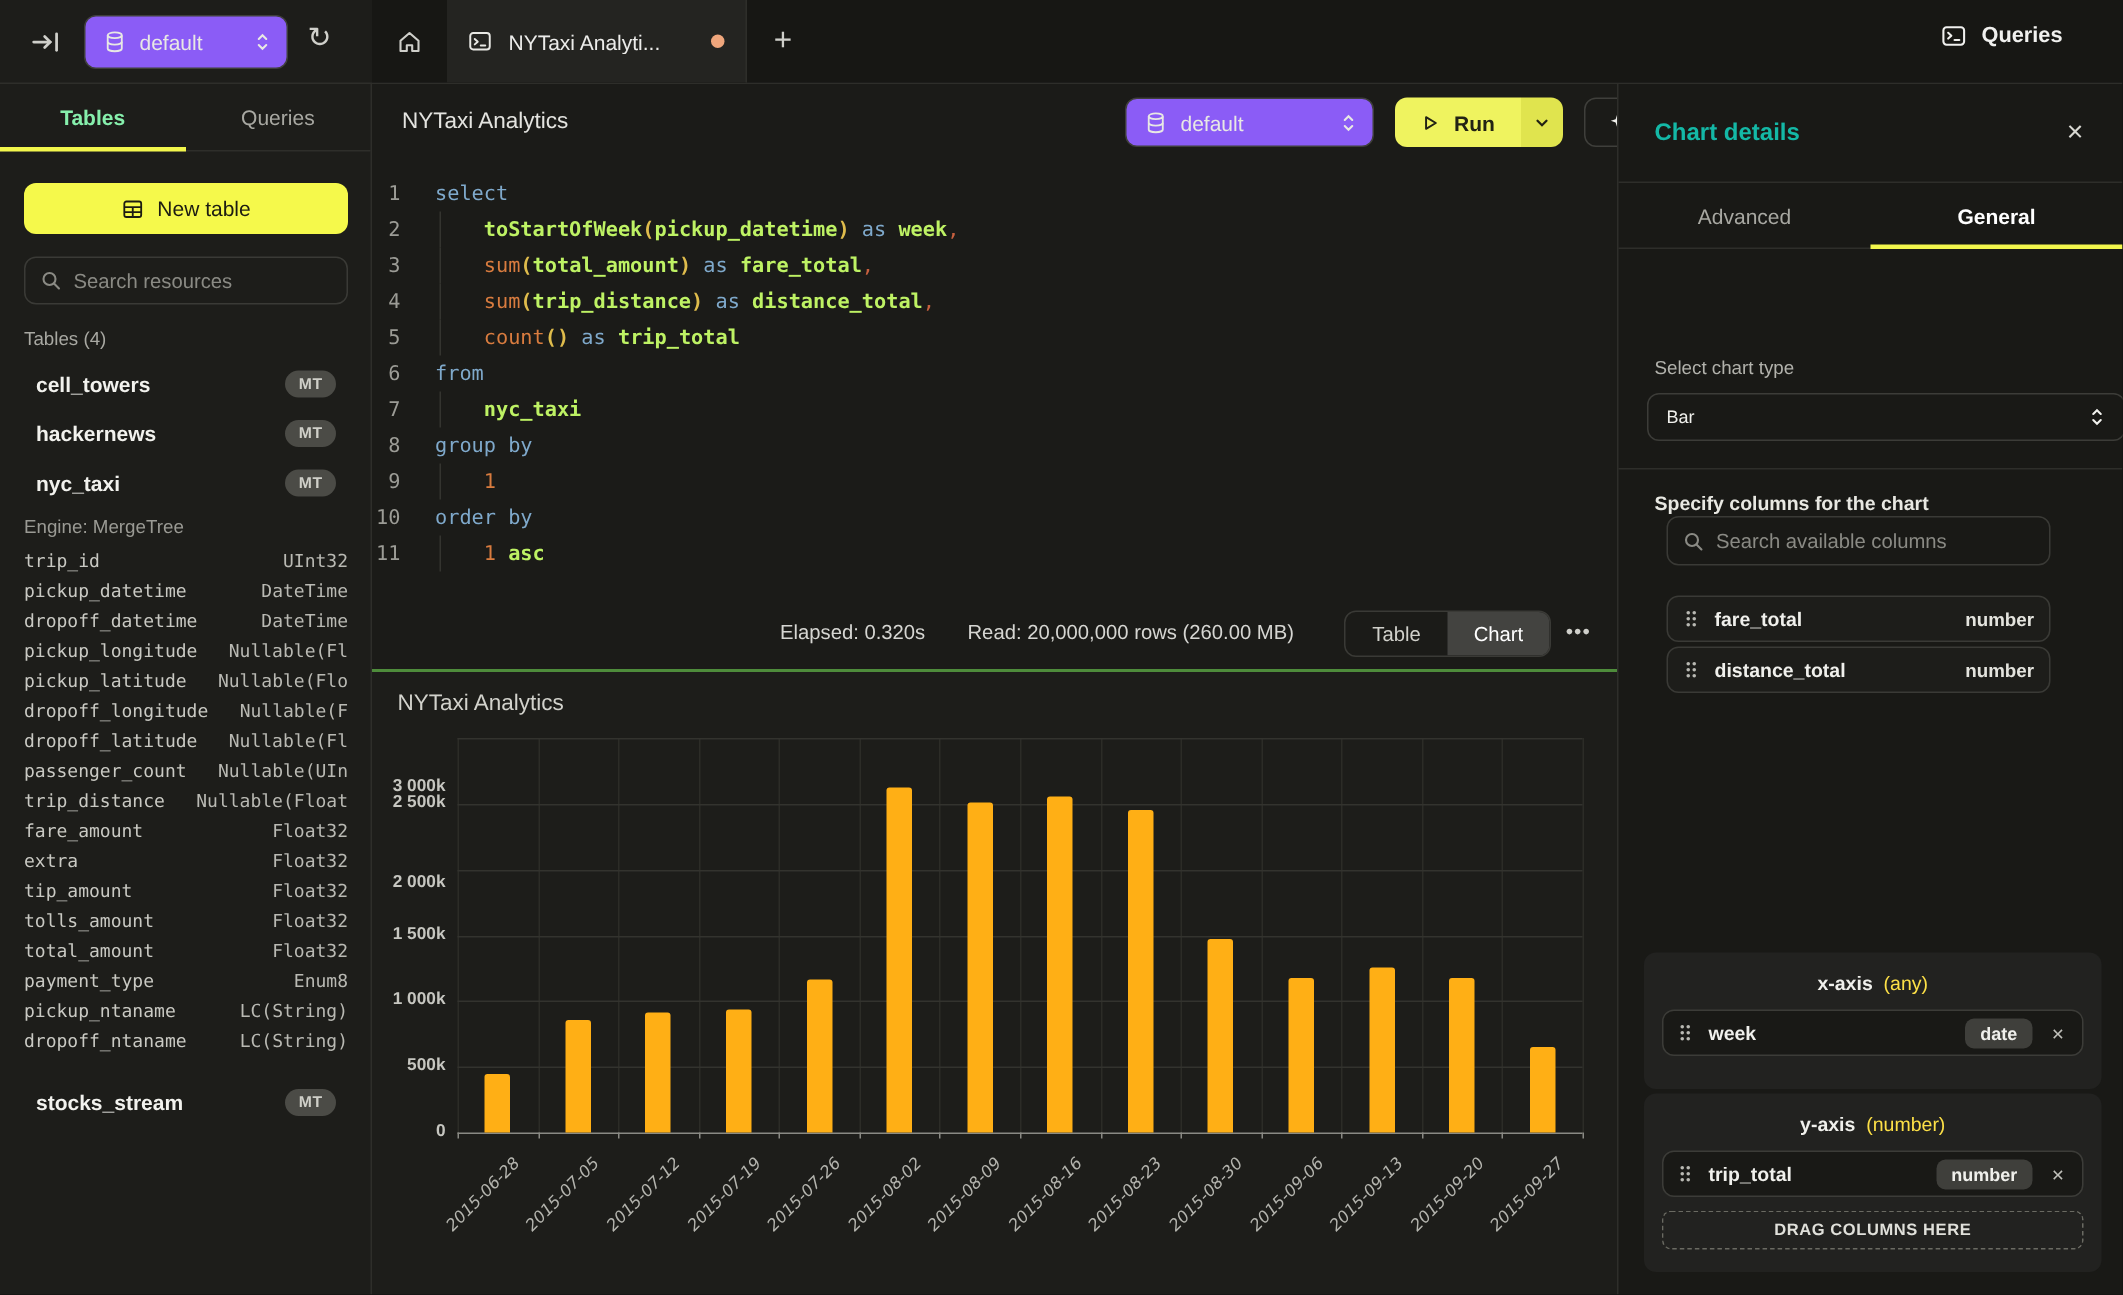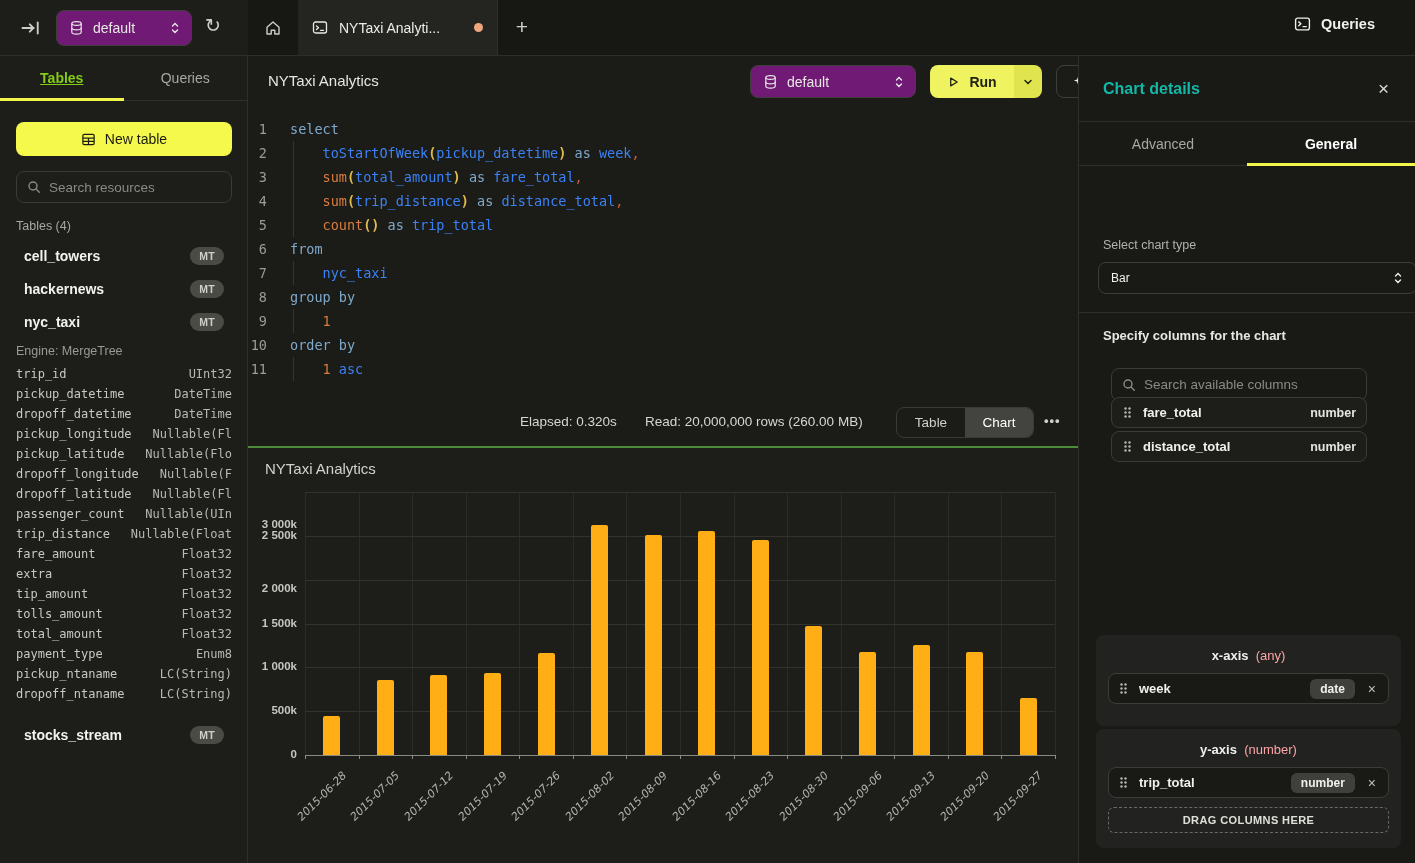--- a/index.html
+++ b/index.html
@@ -6,21 +6,21 @@
   html,body { width:1415px; height:863px; overflow:hidden; background:#141412;
     font-family:"Liberation Sans", sans-serif; }
   .app { position:relative; width:1415px; height:863px; color:#e8e8e4; font-size:14px; }
   svg { display:block; }
 
   
   .topbar { position:absolute; left:0; top:0; width:1415px; height:56px; background:#1d1d1a;
     border-bottom:1px solid #2e2e2a; }
   .topbar-right-zone { position:absolute; left:248px; top:0; width:1167px; height:55px; background:#171714; }
   .collapse-btn { position:absolute; left:20px; top:17px; width:24px; height:22px; color:#cfcfca; cursor:pointer; }
-  .db-select { position:absolute; display:flex; align-items:center; gap:9px; background:#701a75;
+  .db-select { position:absolute; display:flex; align-items:center; gap:9px; background:#8b5cf6;
     border:1px solid #3f3f3b; border-radius:8px; color:#e8e8e4; cursor:pointer; }
   .db-select.tb { left:56px; top:10px; width:136px; height:36px; padding:0 10px 0 12px; }
   .db-select .lbl { flex:1; font-size:14px; }
   .refresh-btn { position:absolute; left:205px; top:14px; font-size:19px; color:#cfcfca; cursor:pointer;
     font-family:"DejaVu Sans", sans-serif; }
   .home-btn { position:absolute; left:248px; top:0; width:50px; height:55px; display:flex;
     align-items:center; justify-content:center; color:#cfcfca; cursor:pointer; }
   .query-tab { position:absolute; left:298px; top:0; width:200px; height:55px; background:#242421;
     border-right:1px solid #2e2e2a; display:flex; align-items:center; gap:11px; padding:0 14px;
     cursor:pointer; }
@@ -31,21 +31,21 @@
   .queries-link { position:absolute; right:40px; top:16px; display:flex; gap:10px; align-items:center;
     color:#f0f0ee; font-weight:bold; font-size:14.5px; cursor:pointer; }
 
   
   .sidebar { position:absolute; left:0; top:56px; width:248px; height:807px; background:#1d1d1a;
     border-right:1px solid #2e2e2a; }
   .side-tabs { position:absolute; left:0; top:0; width:100%; height:45px; display:flex;
     border-bottom:1px solid #2e2e2a; }
   .side-tab { width:124px; display:flex; align-items:center; justify-content:center; font-size:14px;
     color:#a8a8a2; cursor:pointer; position:relative; }
-  .side-tab.active { color:#84cc16; font-weight:bold;text-decoration:underline; }
+  .side-tab.active { color:#86efac; font-weight:bold; }
   .side-tab.active::after { content:""; position:absolute; left:0; right:0; bottom:-1px; height:3px; background:#f2f64c; }
   .newtable-btn { position:absolute; left:16px; top:66px; width:216px; height:34px; background:#f5f94b;
     color:#1c1c12; border-radius:8px; display:flex; align-items:center; justify-content:center; gap:9px;
     font-size:14px; cursor:pointer; }
   .search-box { display:flex; align-items:center; gap:8px; border:1px solid #3a3a36; border-radius:8px;
     padding:0 10px; color:#8a8a84; background:transparent; }
   .search-box input { flex:1; background:transparent; border:none; outline:none; color:#d8d8d2;
     font-size:13.5px; font-family:"Liberation Sans", sans-serif; }
   .search-box input::placeholder { color:#8a8a84; }
   .side-search { position:absolute; left:16px; top:115px; width:216px; height:32px; }
@@ -89,21 +89,21 @@
   .editor { position:absolute; left:0; top:50px; width:830px; height:294px; padding-top:11px;
     font-family:"DejaVu Sans Mono", monospace; font-size:13.5px; }
   .code-line { display:flex; height:24px; line-height:24px; white-space:pre; }
   .gutter { width:32px; text-align:right; padding-right:13px; color:#9c9c96; flex:none; }
   .code { position:relative; padding-left:10px;text-align:right; }
   .tok-ind { position:absolute; left:13px; top:0; bottom:0; width:1px; background:#34342f; }
   .tok-kw { color:#7fa9cb; }
   .tok-fn { color:#d97c3f; }
   .tok-par { color:#dfbc4c; font-weight:bold; }
   .tok-cm { color:#c8603f; }
-  .tok-id { color:#3b82f6; font-weight:normal; }
+  .tok-id { color:#bef264; font-weight:bold; }
   .tok-num { color:#d97c3f; }
   .tok-pl { color:#ecece8; }
 
   
   .results-bar { position:absolute; left:0; top:344px; width:830px; height:44px; }
   .res-search { position:absolute; left:20px; top:7px; width:232px; height:31px; }
   .res-elapsed { position:absolute; left:272px; top:14px; font-size:13.5px; color:#d6d6d2; }
   .res-read { position:absolute; left:397px; top:14px; font-size:13.5px; color:#d6d6d2; }
   .view-toggle { position:absolute; left:648px; top:7px; width:138px; height:31px; display:flex;
     border:1px solid #3a3a36; border-radius:8px; overflow:hidden; }
@@ -139,32 +139,32 @@
   .det-tab { width:168px; display:flex; align-items:center; justify-content:center; font-size:14px;
     color:#a8a8a2; cursor:pointer; position:relative; }
   .det-tab.active { color:#ffffff; font-weight:bold; }
   .det-tab.active::after { content:""; position:absolute; left:0; right:0; bottom:-1px; height:3px; background:#f2f64c; }
   .field-label { position:absolute; left:24px; font-size:12.5px; color:#b2b2ac; }
   .type-select { position:absolute; left:19px; top:206px; width:319px; height:32px; border:1px solid #3c3c38;
     border-radius:8px; display:flex; align-items:center; padding:0 12px; color:#f0f0ec; font-size:12px;
     cursor:pointer; }
   .type-select .lbl { flex:1; }
   .det-divider { position:absolute; left:0; top:256px; width:100%; height:1px; background:#2e2e2a; }
-  .cols-search { position:absolute; left:32px; top:312px; width:256px; height:33px; }
+  .cols-search { position:absolute; left:32px; top:288px; width:256px; height:33px; }
   .avail-cols { position:absolute; left:32px; top:341px; width:256px; }
   .chip-row { display:flex; align-items:center; gap:10px; height:31px; border:1px solid #3a3a36;
     border-radius:8px; padding:0 10px; margin-bottom:3px; cursor:grab; background:#1d1d1a; }
   .chip-row .c-name { flex:1; font-size:13px; font-weight:bold; color:#f0f0ec; }
   .chip-row .c-type { font-size:12.5px; font-weight:bold; color:#e4e4de; }
   .grip { color:#b9b9b3; flex:none; }
   .axis-wrap { position:absolute; left:17px; top:579px; width:305px; }
   .axis-box { background:#222220; border-radius:8px; padding:10px 12px 13px; margin-bottom:3px; }
   .axis-title { text-align:center; font-size:13px; color:#f0f0ec; margin:3px 0 10px; }
   .axis-title b { font-weight:bold; }
-  .axis-hint { font-weight:normal; color:#fca5a5; }
+  .axis-hint { font-weight:normal; color:#fde047; }
   .axis-item { display:flex; align-items:center; gap:10px; height:31px; border:1px solid #3c3c38;
     border-radius:8px; padding:0 9px; background:#191916; margin-bottom:9px; }
   .axis-item .c-name { flex:1; font-size:13px; font-weight:bold; color:#f0f0ec; }
   .type-badge { background:#3f3f3b; color:#f0f0ec; border-radius:6px; font-size:12px; font-weight:bold;
     padding:3px 10px; }
   .item-close { color:#c0c0ba; font-size:14px; cursor:pointer; padding:0 3px; }
   .drop-zone { height:26px; border:1px dashed #6a6a62; border-radius:6px; display:flex; align-items:center;
     justify-content:center; font-size:11px; font-weight:bold; letter-spacing:.4px; color:#e0e0da;
     margin-bottom:2px; }
 </style>

